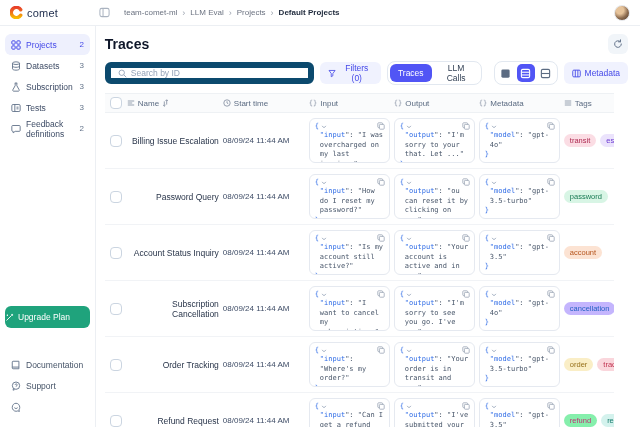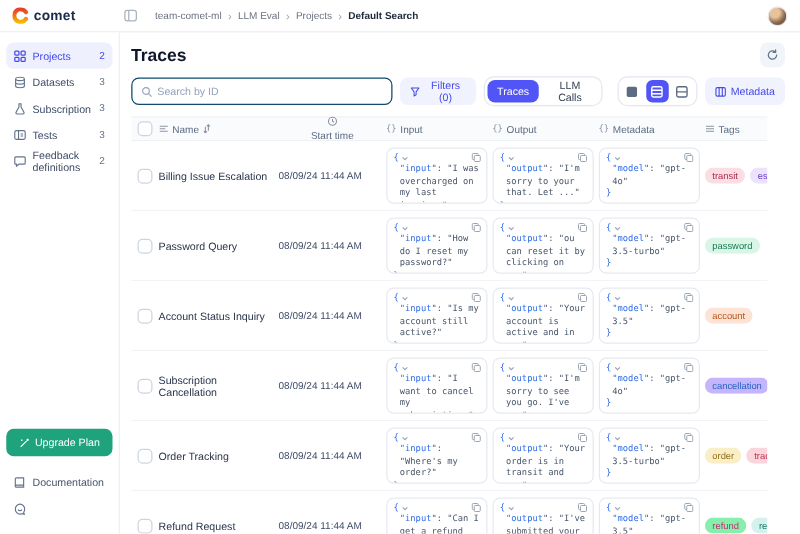--- a/index.html
+++ b/index.html
@@ -4,52 +4,52 @@
 <style>
   * { margin:0; padding:0; box-sizing:border-box; }
   html,body { width:640px; height:427px; overflow:hidden; background:#fff;
     font-family:"Liberation Sans", sans-serif; color:#1e293b; }
   button { font-family:inherit; border:none; background:none; cursor:pointer; }
 
   
   .topbar { height:26px; display:flex; align-items:center; border-bottom:1px solid #ECEFF3; padding:0 10px; }
   .topbar-left { width:100px; display:flex; align-items:center; justify-content:space-between; }
   .logo { display:flex; align-items:center; gap:4px; }
-  .logo-text { font-size:11px; font-weight:700; color:#1b2a4a; letter-spacing:.2px; }
+  .logo-text { font-size:11px; font-weight:400; color:#1b2a4a; letter-spacing:.2px; }
   .collapse-btn { display:flex; align-items:center; }
   .crumbs { display:flex; gap:5px; font-size:8px; color:#6b7280; padding-left:14px; }
   .crumb { color:#6b7280; }
   .crumb.current { color:#1e293b; font-weight:600; }
   .crumb-sep { color:#9ca3af; font-size:9px; }
   .avatar { margin-left:auto; width:16px; height:16px; border-radius:50%;
     background: radial-gradient(circle at 35% 30%, #e6c39a 0 28%, #8a6a4e 60%, #4e3a2c 100%);
     border:1px solid #e5e7eb; }
 
   
   .shell { display:flex; height:401px; }
   .sidebar { width:110px; border-right:1px solid #ECEFF3; display:flex; flex-direction:column;
     justify-content:space-between; padding:8px 5px 10px; background:#fff; }
   .nav-item { height:21px; display:flex; align-items:center; gap:5px; padding:0 6px;
     border-radius:6px; font-size:8.5px; color:#3e4c66; }
   .nav-item .cnt { margin-left:auto; color:#64748b; font-size:8px; }
   .nav-item.active { background:#EEF0FD; color:#4549e8; }
   .nav-item.active .cnt { color:#4549e8; }
   .nav-item svg { flex:0 0 auto; }
   .upgrade-btn { height:22px; width:100%; background:#1FA37C; color:#fff; border-radius:6px;
-    display:flex; align-items:center; justify-content:center; gap:4px; font-size:8.5px; margin-bottom:10px; }
+    display:flex; align-items:center; justify-content:flex-start; gap:4px; font-size:8.5px; margin-bottom:26px; }
   .side-bottom .nav-item { color:#475569; }
 
   
   .main { flex:1; padding:8px 0 0 9px; display:flex; flex-direction:column; }
   .title-row { display:flex; align-items:center; justify-content:space-between; padding-right:12px; margin-bottom:7px; }
   .page-title { font-size:14px; font-weight:700; color:#0f172a; }
   .refresh-btn { width:20px; height:20px; border-radius:6px; background:#F1F5F9; display:flex; align-items:center; justify-content:center; }
 
   .toolbar { display:flex; align-items:center; gap:6px; padding-right:12px; margin-bottom:8px; }
-  .search-box { width:228px; height:22px; border:1px solid #0c4a6e; border-radius:6px;
+  .search-box { width:228px; height:22px; border:6px solid #0c4a6e; border-radius:6px;
     display:flex; align-items:center; gap:4px; padding:0 7px; background:#fff; }
   .search-box input { border:none; outline:none; flex:1; font-size:8.5px; font-family:inherit; color:#334155; background:transparent; }
   .search-box input::placeholder { color:#94a3b8; }
   .soft-btn { height:22px; padding:0 8px; border-radius:6px; background:#F0F2FE; color:#4549e8;
     font-size:8.5px; display:flex; align-items:center; gap:4px; font-weight:500; }
   .seg-group { border:1px solid #E2E8F0; border-radius:8px; padding:2px; display:flex; gap:2px; background:#fff; }
   .seg { height:18px; padding:0 8px; border-radius:6px; font-size:8.5px; display:flex; align-items:center; color:#334155; }
   .seg.active { background:#5155F5; color:#fff; font-weight:500; }
   .spacer { flex:1; }
   .dbtn { width:18px; height:18px; border-radius:5px; display:flex; align-items:center; justify-content:center; }
@@ -57,39 +57,39 @@
 
   
   .table { width:509px; overflow:hidden; }
   .thead { display:flex; align-items:center; height:20px; background:#FAFBFC;
     border-top:1px solid #EEF1F4; border-bottom:1px solid #EEF1F4; font-size:8px; color:#5b6b82; }
   .thead .cell { display:flex; align-items:center; gap:3px; }
   .braces-glyph { font-family:"DejaVu Sans Mono", monospace; font-size:7px; color:#8a94a6; }
   .trow { display:flex; align-items:center; height:56px; border-bottom:1px solid #F1F3F6; background:#fff; }
   .cell { flex:0 0 auto; }
   .c-check { width:22px; display:flex; justify-content:center; }
-  .c-name  { width:96px; font-size:8.5px; color:#29354a; padding-right:4px; }
+  .c-name  { width:96px; font-size:8.5px; color:#29354a; padding-right:4px;text-align:right; }
   .c-time  { width:86px; font-size:8px; color:#3e4c66; }
   .c-json  { width:85px; height:100%; padding:5px 4px 5px 0; }
   .c-tags  { flex:1 1 auto; display:flex; gap:4px; align-items:center; overflow:hidden; white-space:nowrap; }
   .checkbox { width:12px; height:12px; border:1.4px solid #cbd5e1; border-radius:4px; background:#fff; display:inline-block; }
 
   .json-box { position:relative; height:100%; border:1px solid #E5E9F0; border-radius:6px; background:#fff;
     padding:3px 5px; overflow:hidden; font-family:"DejaVu Sans Mono", monospace; font-size:7px; line-height:1.35; color:#475569; }
   .json-head { display:flex; align-items:center; gap:2px; }
   .brace { color:#2e6be6; }
   .json-copy { position:absolute; top:3px; right:4px; }
   .json-body { padding-left:5px; overflow-wrap:break-word; }
   .jkey { color:#2e6be6; }
   .jkey::before { content:'"'; } .jkey::after { content:'": '; color:#475569; }
   .jval::before { content:'"'; } .jval::after { content:'"'; }
   .tag { padding:2px 6px; border-radius:8px; font-size:7.5px; font-weight:500; flex:0 0 auto; }
 
   .hc-check{ width:22px; display:flex; justify-content:center; }
-  .hc-name{ width:96px; } .hc-time{ width:86px;flex-direction:column; } .hc-json{ width:85px; } .hc-tags{ flex:1; }
+  .hc-name{ width:96px; } .hc-time{ width:86px; } .hc-json{ width:85px; } .hc-tags{ flex:1; }
 </style>
 </head>
 <body>
 
 <div class="topbar">
   <div class="topbar-left">
     <div class="logo">
       <svg width="13" height="13" viewBox="0 0 16 16">
         <defs>
             <linearGradient id="lg" x1="0" y1="0" x2="0" y2="1">
@@ -109,21 +109,21 @@
         </svg>
     </button>
   </div>
   <div class="crumbs">
     <span class="crumb">team-comet-ml</span>
     <span class="crumb-sep">›</span>
     <span class="crumb">LLM Eval</span>
     <span class="crumb-sep">›</span>
     <span class="crumb">Projects</span>
     <span class="crumb-sep">›</span>
-    <span class="crumb current">Default Search</span>
+    <span class="crumb current">Default Projects</span>
   </div>
   <div class="avatar"></div>
 </div>
 
 <div class="shell">
 
   <div class="sidebar">
     <div class="side-top">
       <div class="nav-item active">
         <svg width="10" height="10" viewBox="0 0 12 12">
@@ -186,20 +186,30 @@
               <path d="M3.2 2.2v1.6M2.4 3h1.6"></path>
             </g>
           </svg>
         <span>Upgrade Plan</span>
       </button>
       <div class="nav-item">
         <svg width="10" height="10" viewBox="0 0 12 12">
             <path d="M2.5 1.5h7v9h-7a1 1 0 0 1-1-1v-7a1 1 0 0 1 1-1zM1.5 8.5h8" fill="none" stroke="#64748b" stroke-width="1.1"></path>
           </svg>
         <span>Documentation</span>
+      </div>
+      <div class="nav-item">
+        <svg width="10" height="10" viewBox="0 0 12 12">
+            <g fill="none" stroke="#64748b" stroke-width="1.1">
+              <circle cx="6" cy="5.6" r="4.4"></circle>
+              <path d="M3 9.2 2.4 11l2-.6"></path>
+              <path d="M4.8 4.6c.2-.8.9-1.2 1.6-1.1.8.1 1.2.8 1 1.5-.2.6-.8.8-1.3 1.1v.6"></path>
+            </g>
+          </svg>
+        <span>Support</span>
       </div>
       <div class="nav-item">
         <svg width="10" height="10" viewBox="0 0 12 12">
             <g fill="none" stroke="#64748b" stroke-width="1.1">
               <path d="M1.5 6.5c0-2.8 2-5 4.5-5s4.5 2.2 4.5 5c0 1.2-.4 2.2-1 3l.6 1.8-2-.6c-.6.3-1.3.4-2.1.4-2.5 0-4.5-2.2-4.5-4.6z"></path>
               <path d="M4 6.8c.5.6 1.2 1 2 1s1.5-.4 2-1"></path>
             </g>
           </svg>
       </div>
     </div>

